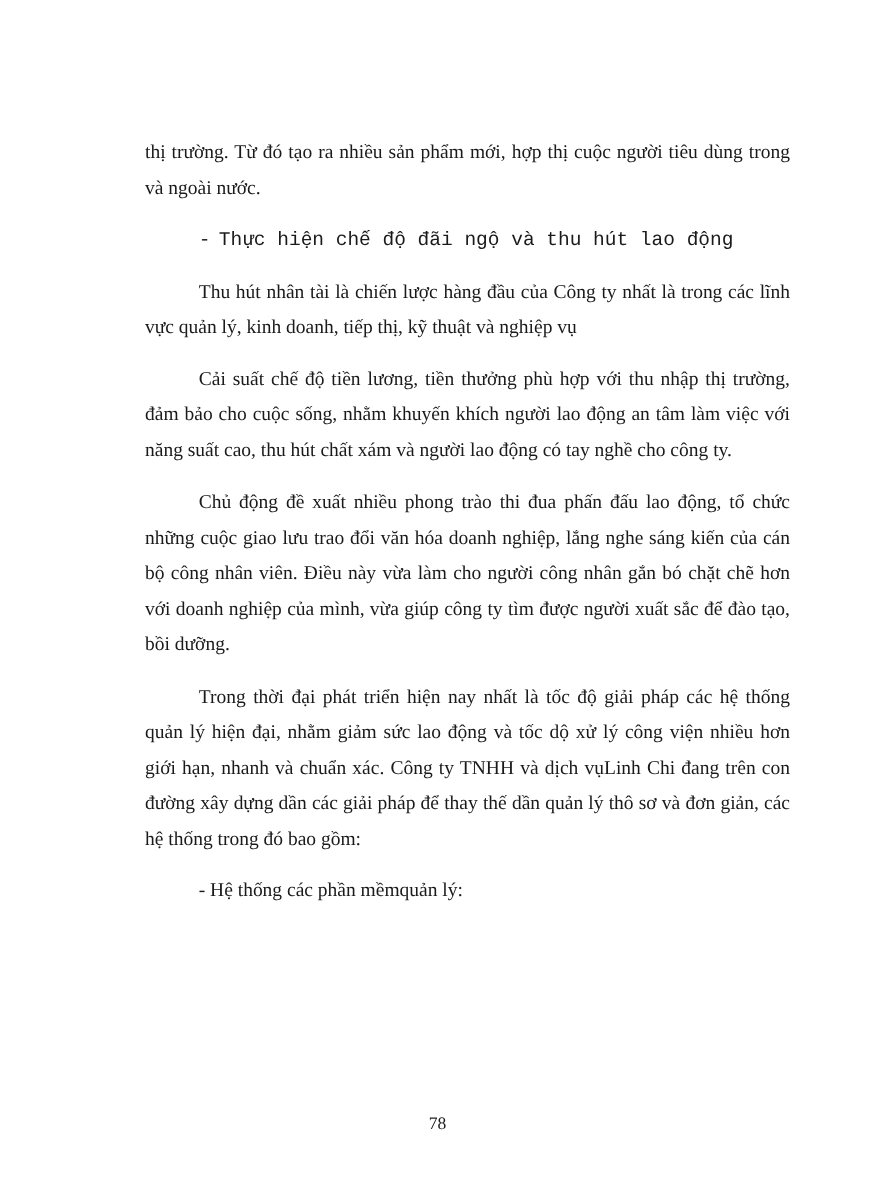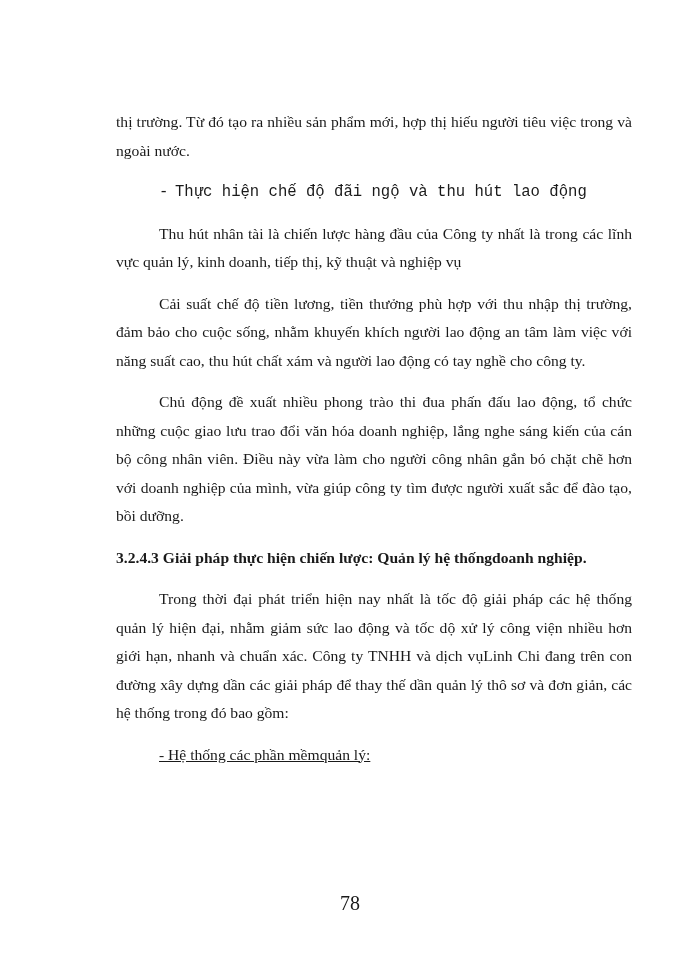--- a/index.html
+++ b/index.html
@@ -31,53 +31,51 @@
     .indent { text-indent: 43px; }
     .bullet {
       margin: 0 0 13px 0;
       padding-left: 43px;
       font-family: Liberation Mono, monospace;
     }
     .bullet .dash { display: inline-block; width: 16px; }
     .bullet2 {
       margin: 0 0 13px 0;
       padding-left: 43px;
-      text-decoration: underline;
     }
     .heading {
       font-weight: bold;
       margin: 0 0 13px 0;
       font-size: 15.6px;
     }
     .first { margin-top: 0; }
     .page-number {
       position: absolute;
       top: 892px;
       left: 0;
       width: 700px;
       text-align: center;
-      font-size: 20px;
+      font-size: 14px;
       font-family: "Liberation Serif", "DejaVu Serif", serif;
     }
   </style>
 </head>
 <body>
 
 <div class="page">
-  <p class="para first">thị trường. Từ đó tạo ra nhiều sản phẩm mới, hợp thị hiếu người tiêu việc trong và ngoài nước.</p>
+  <p class="para first">thị trường. Từ đó tạo ra nhiều sản phẩm mới, hợp thị cuộc người tiêu dùng trong và ngoài nước.</p>
 
   <p class="bullet"><span class="dash">-</span><span>Thực hiện chế độ đãi ngộ và thu hút lao động</span></p>
 
   <p class="para indent">Thu hút nhân tài là chiến lược hàng đầu của Công ty nhất là trong các lĩnh vực quản lý, kinh doanh, tiếp thị, kỹ thuật và nghiệp vụ</p>
 
   <p class="para indent">Cải suất chế độ tiền lương, tiền thưởng phù hợp với thu nhập thị trường, đảm bảo cho cuộc sống, nhằm khuyến khích người lao động an tâm làm việc với năng suất cao, thu hút chất xám và người lao động có tay nghề cho công ty.</p>
 
 
   <p class="para indent">Chủ động đề xuất nhiều phong trào thi đua phấn đấu lao động, tổ chức những cuộc giao lưu trao đổi văn hóa doanh nghiệp, lắng nghe sáng kiến của cán bộ công nhân viên. Điều này vừa làm cho người công nhân gắn bó chặt chẽ hơn với doanh nghiệp của mình, vừa giúp công ty tìm được người xuất sắc để đào tạo, bồi dưỡng.</p>
 
-  <p class="heading">3.2.4.3 Giải pháp thực hiện chiến lược: Quản lý hệ thốngdoanh nghiệp.</p>
 
   <p class="para indent">Trong thời đại phát triển hiện nay nhất là tốc độ giải pháp các hệ thống quản lý hiện đại, nhằm giảm sức lao động và tốc dộ xử lý công viện nhiều hơn giới hạn, nhanh và chuẩn xác. Công ty TNHH và dịch vụLinh Chi đang trên con đường xây dựng dần các giải pháp để thay thế dần quản lý thô sơ và đơn giản, các hệ thống trong đó bao gồm:</p>
 
   <p class="bullet2">- Hệ thống các phần mềmquản lý:</p>
 </div>
 
 <div class="page-number">78</div>
 
 </body></html>

